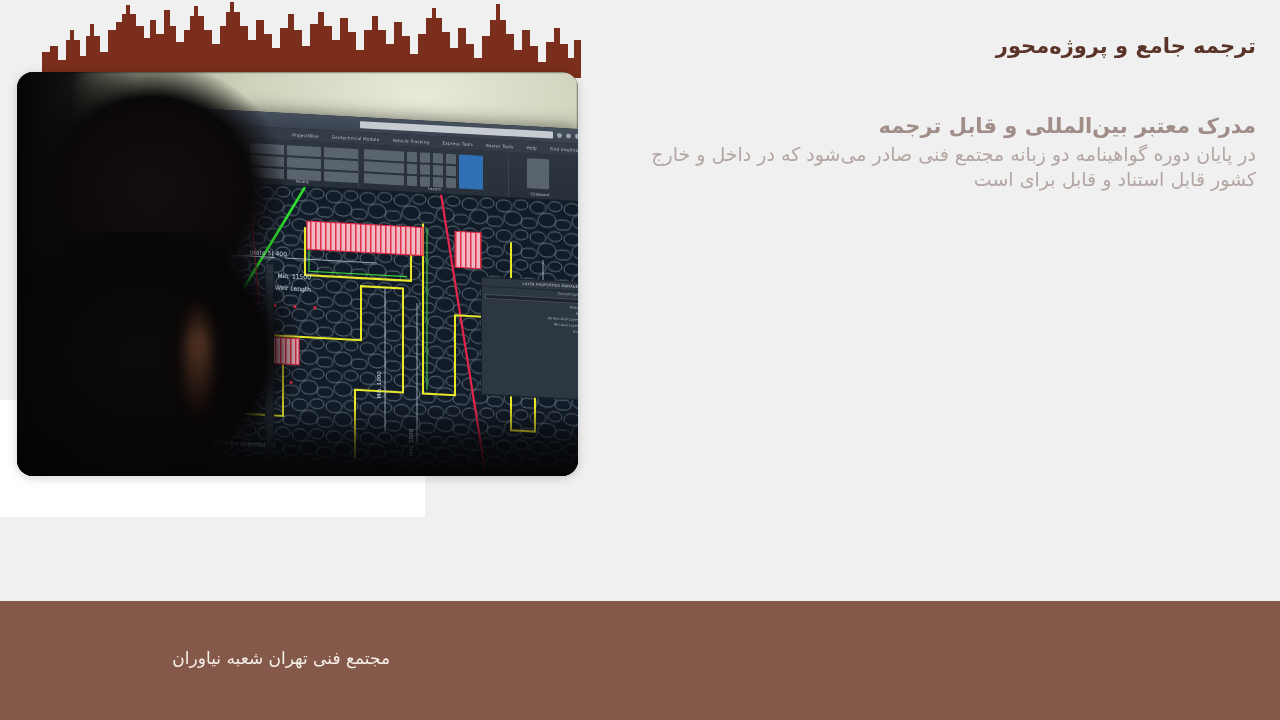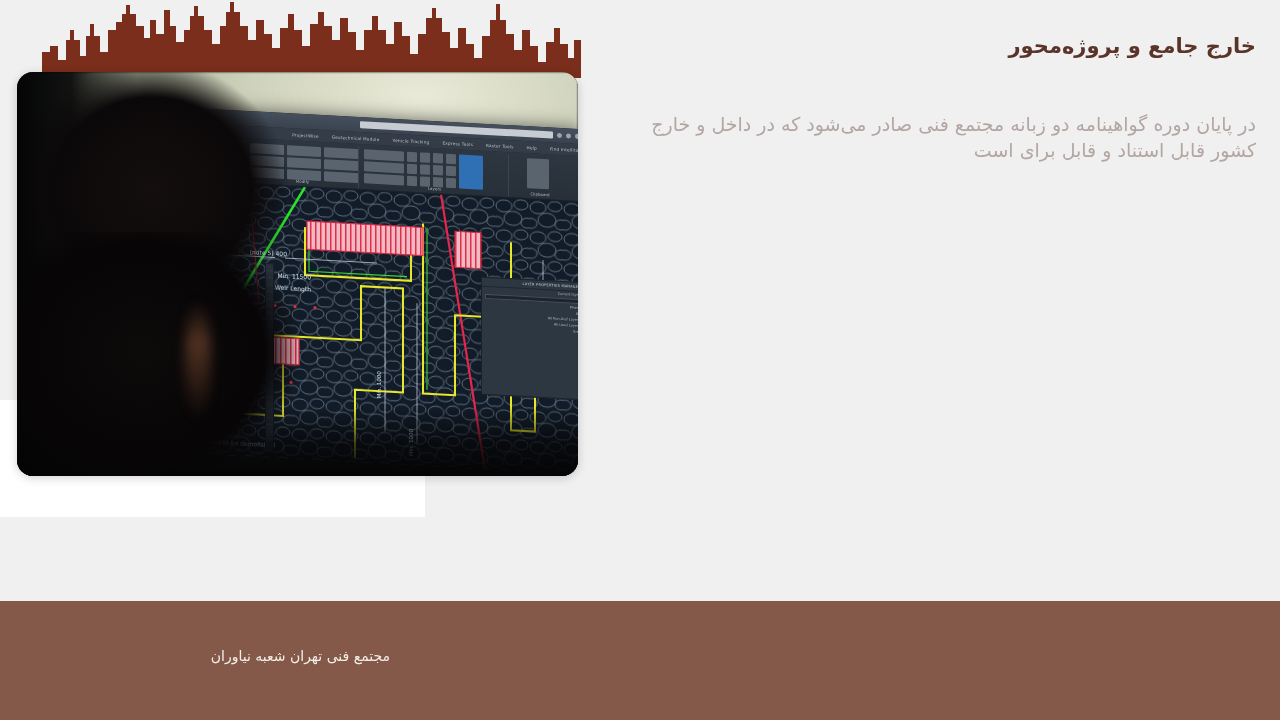--- a/index.html
+++ b/index.html
@@ -145,21 +145,21 @@
   .block.b2{ margin-top:34px; }
   .block.b3{ margin-top:52px; }
 
   
   .footer{
     position:absolute; left:0; bottom:0; width:1280px; height:119px;
     background:#84594a;
   }
   .footer-brand{
     position:absolute; right:890px; top:47px;
-    color:#f5efe9; font-size:14px; direction:rtl; white-space:nowrap;
+    color:#f5efe9; font-size:17px; direction:rtl; white-space:nowrap;
   }
 </style>
 </head>
 <body>
 
 <div class="slide">
 
   <div class="visual-col">
 
     <div class="skyline">
@@ -392,27 +392,28 @@
       <div class="photo-bottom-edge"></div>
       <div class="person"></div>
       <div class="person-body"></div>
       <div class="person-rim"></div>
     </div>
   </div>
 
   <div class="text-col">
 
     <div class="block b1">
-      <h2>خارج جامع و پروژه‌محور</h2>
+      <h2>ترجمه جامع و پروژه‌محور</h2>
     </div>
 
     <div class="block b2">
     </div>
 
     <div class="block b3 faded">
+      <h2>مدرک معتبر بین‌المللی و قابل ترجمه</h2>
       <p>در پایان دوره گواهینامه دو زبانه مجتمع فنی صادر می‌شود که در داخل و خارج کشور قابل استناد و قابل برای است</p>
     </div>
   </div>
 
   <div class="footer">
     <div class="footer-brand">مجتمع فنی تهران شعبه نیاوران</div>
 
   </div>
 
 </div>

